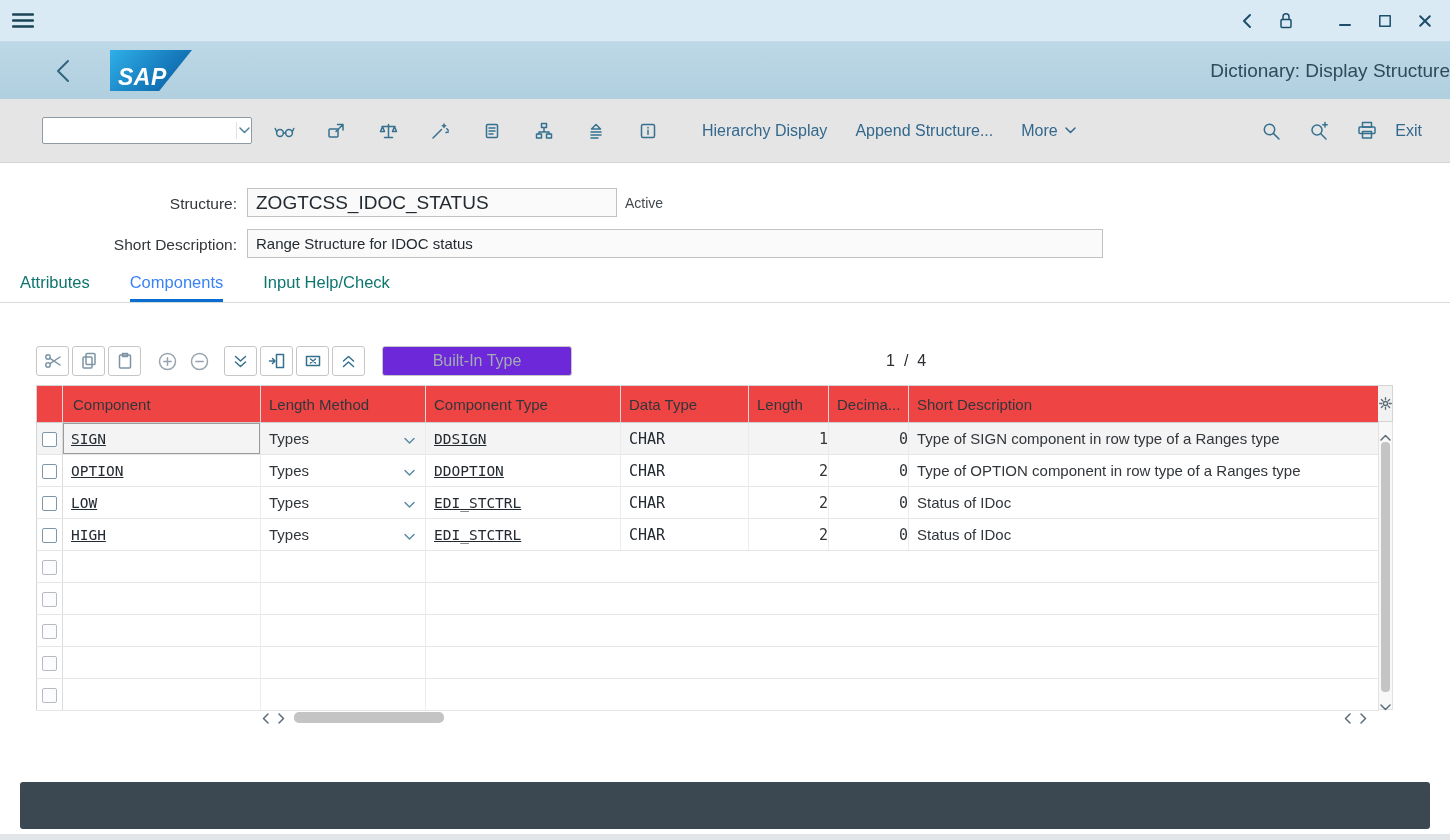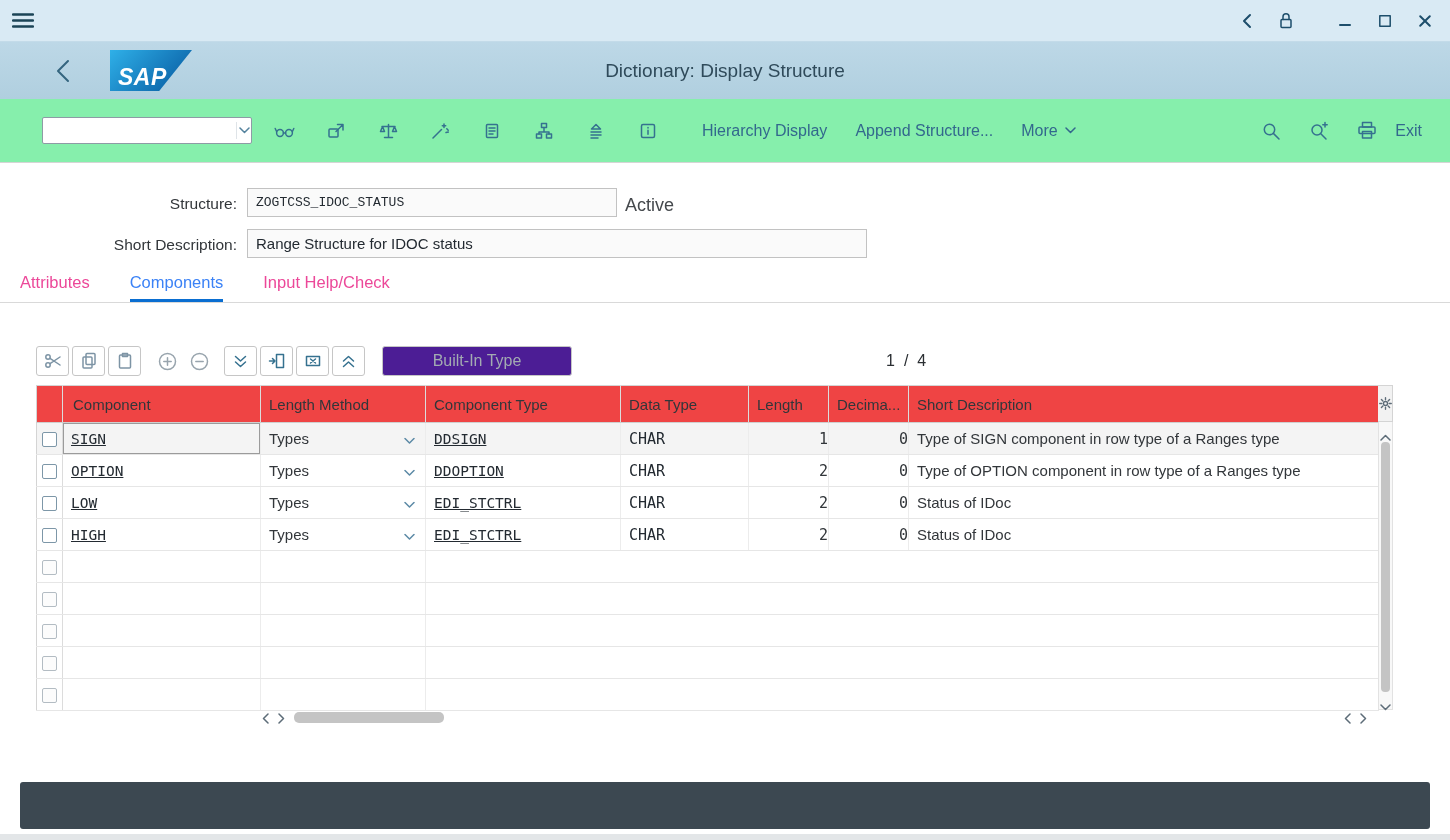--- a/index.html
+++ b/index.html
@@ -21,24 +21,24 @@
 
   
   .appheader { position:absolute; top:42px; left:0; width:1450px; height:57px;
                background:linear-gradient(#bdd8e7,#b0cfdf); display:flex; align-items:center; }
   .hdr-back { position:absolute; left:56px; color:#34657f; display:flex; cursor:pointer; }
   .sap-logo { position:absolute; left:110px; top:8px; width:82px; height:41px;
               background:linear-gradient(135deg,#2fb0e8 0%,#0b63a8 85%);
               clip-path:polygon(0 0,100% 0,60% 100%,0 100%);
               display:flex; align-items:flex-end; }
   .sap-logo span { color:#fff; font-style:italic; font-weight:bold; font-size:23px; padding-left:8px; letter-spacing:.5px; }
-  .hdr-title { position:absolute; left:0; right:0; text-align:center; font-size:19px; color:#2f4a5a; }
-
-  
-  .apptoolbar { position:absolute; top:99px; left:0; width:1450px; height:64px; background:#86efac;
+  .hdr-title { position:absolute; left:0; right:0; text-align:right; font-size:19px; color:#2f4a5a; }
+
+  
+  .apptoolbar { position:absolute; top:99px; left:0; width:1450px; height:64px; background:#e5e5e5;
                 border-bottom:1px solid #d5d5d5; display:flex; align-items:center; }
   .combo { margin-left:42px; width:210px; height:27px; background:#fff; border:1px solid #8e9ba5; border-radius:2px;
            display:flex; align-items:center; }
   .combo input { flex:1; border:none; outline:none; background:transparent; height:100%; padding:0 6px;
                  font-family:"Liberation Sans",sans-serif; font-size:14px; }
   .combo .combo-arrow { width:22px; color:#55839e; display:flex; align-items:center; justify-content:center;
                         border-left:1px solid #dfe4e8; height:70%; cursor:pointer; }
   .tbicons { display:flex; margin-left:6px; }
   .tb-icon { width:52px; height:36px; display:flex; align-items:center; justify-content:center;
              color:#35718f; cursor:pointer; }
@@ -47,38 +47,38 @@
   .tbright { margin-left:auto; margin-right:28px; display:flex; align-items:center; }
   .tbright .tb-icon { width:48px; }
   .tbright .tb-text { margin-left:4px; }
 
   
   .flabel { position:absolute; left:0; width:237px; text-align:right; font-size:15.5px; color:#32363a; }
   .ffield { position:absolute; left:247px; height:29px; background:#fafafa; border:1px solid #c2c2c2;
             font-size:15px; color:#232a31; display:flex; align-items:center; padding:0 8px; }
   .ffield input { border:none; outline:none; background:transparent; width:100%;
                   font-size:15px; color:#232a31; font-family:"Liberation Sans",sans-serif; }
-  .ffield.mono input { font-family:Liberation Mono, monospace; font-size:13px; }
-  .fstatus { position:absolute; left:625px; font-size:18px; color:#45494d; }
+  .ffield.mono input { font-family:Liberation Sans, sans-serif; font-size:19px; }
+  .fstatus { position:absolute; left:625px; font-size:14px; color:#45494d; }
 
   
   .tabs { position:absolute; top:268px; left:0; width:1450px; height:35px; display:flex; gap:40px;
           padding-left:20px; border-bottom:1px solid #d9d9d9; }
-  .tab { font-size:16.5px; color:#ec4899; padding:5px 0 8px 0; cursor:pointer; }
+  .tab { font-size:16.5px; color:#0f766e; padding:5px 0 8px 0; cursor:pointer; }
   .tab.active { color:#3b82f6; border-bottom:3px solid #0a6ed1; padding-bottom:5px; }
 
   
   .grid-toolbar { position:absolute; top:346px; left:36px; display:flex; align-items:center; }
   .gbtn { width:33px; height:30px; border:1px solid #c6c6c6; border-radius:3px; background:#fff;
           display:flex; align-items:center; justify-content:center; margin-right:3px; cursor:pointer; }
   .gbtn.blue { color:#35718f; } .gbtn.gray { color:#7d94a5; }
   .gcirc { width:30px; height:30px; border:none; background:none; color:#98a4ad; display:flex;
            align-items:center; justify-content:center; margin-right:2px; cursor:pointer; }
   .ggap { width:8px; }
-  .builtin-btn { width:190px; height:30px; border:1px solid #c6c6c6; border-radius:3px; background:#4c1d95;
+  .builtin-btn { width:190px; height:30px; border:1px solid #c6c6c6; border-radius:3px; background:#6d28d9;
                  color:#a3abb2; font-size:16px; font-family:"Liberation Sans",sans-serif; margin-left:14px; cursor:default; }
   .pagination { position:absolute; top:352px; left:886px; display:flex; gap:9px; font-size:16px; color:#2b2f33; }
 
   
   .grid-wrap { position:absolute; top:385px; left:36px; width:1342px; }
   table.grid { border-collapse:collapse; table-layout:fixed; width:1342px; border:1px solid #d4d4d4; }
   table.grid th { height:37px; background:#ef4444; font-weight:normal; font-size:15px; color:#32363a;
                   text-align:left; padding:0 0 0 8px; border-right:1px solid #dcdcdc; border-bottom:1px solid #cfcfcf; }
   table.grid th.c-comp { padding-left:10px; }
   table.grid td { height:32px; border-right:1px solid #ececec; border-bottom:1px solid #e6e6e6;
@@ -267,21 +267,21 @@
     </div>
   </div>
 
   <div class="flabel" style="top:195px;">Structure:</div>
   <div class="ffield mono" style="top:188px; width:370px;">
     <input readonly="" value="ZOGTCSS_IDOC_STATUS" style="">
   </div>
   <div class="fstatus" style="top:195px;">Active</div>
 
   <div class="flabel" style="top:236px;">Short Description:</div>
-  <div class="ffield" style="top:229px; width:620px;">
+  <div class="ffield" style="top:229px; width:856px;">
     <input readonly="" value="Range Structure for IDOC status" style="">
   </div>
 
   <div class="tabs">
     <div class="tab">Attributes</div>
     <div class="tab active">Components</div>
     <div class="tab">Input Help/Check</div>
   </div>
 
   <div class="grid-toolbar">

